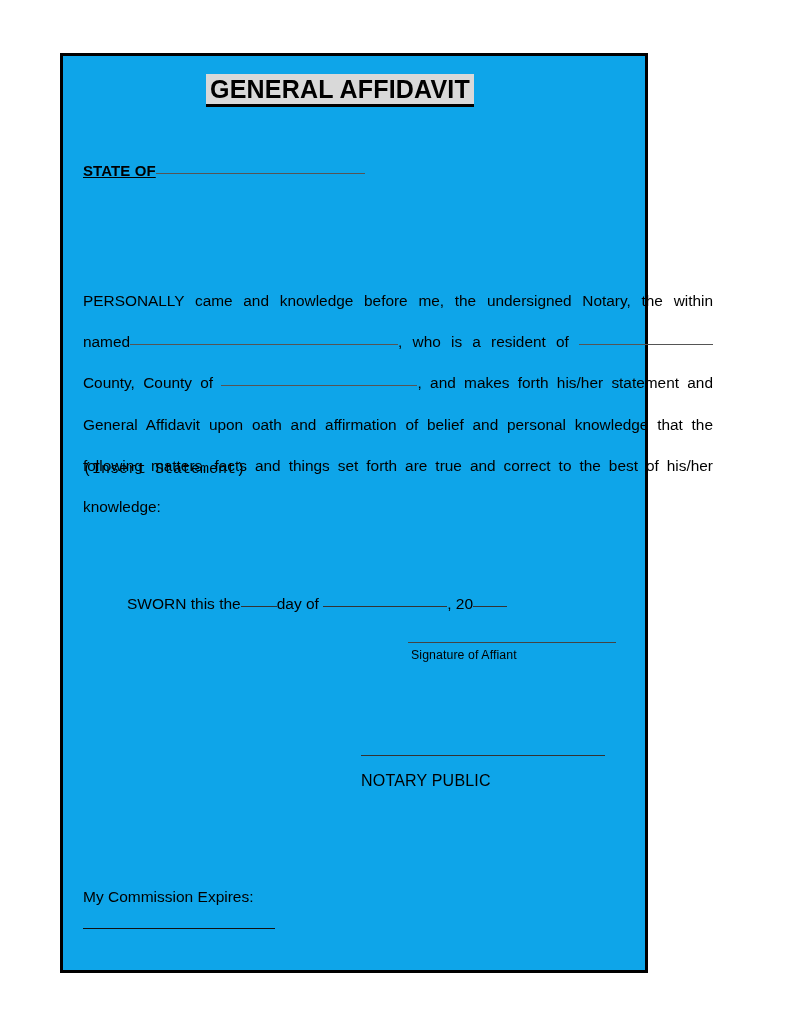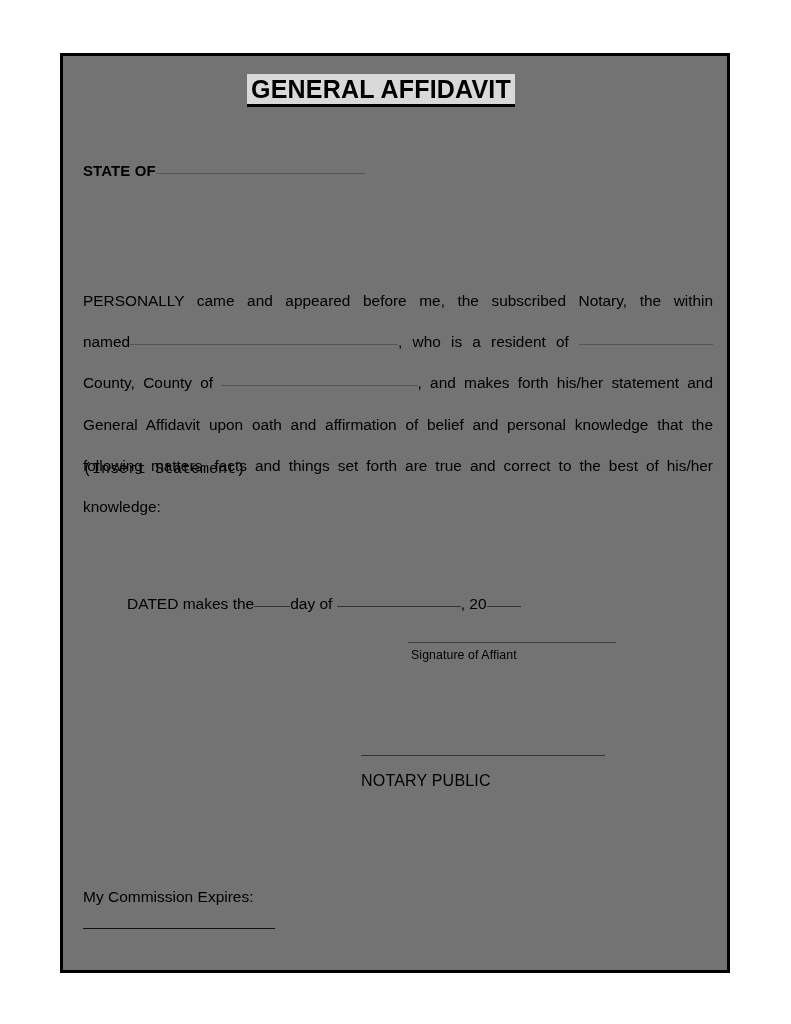--- a/index.html
+++ b/index.html
@@ -14,24 +14,24 @@
     font-family: "Liberation Sans", sans-serif;
     color: #000000;
     overflow: hidden;
   }
 
   
   #page-sheet {
     position: absolute;
     left: 60px;
     top: 53px;
-    width: 670px;
+    width: 588px;
     height: 920px;
     border: 3px solid #000000;
-    background: #737373;
+    background: #0ea5e9;
     box-sizing: border-box;
   }
 
   
   #doc-title-wrap {
     position: absolute;
     left: 0;
     top: 18px;
     width: 100%;
     text-align: center;
@@ -51,20 +51,21 @@
   .blk {
     position: absolute;
     font-size: 15.5px;
     line-height: 20px;
   }
 
   .bold-label {
     font-weight: bold;
     font-size: 15px;
     letter-spacing: 0.1px;
+    text-decoration: underline;
   }
 
   
   .rule {
     display: inline-block;
     border-bottom: 1.4px solid #555555;
     vertical-align: 2px;
   }
   .rule-dark {
     display: inline-block;
@@ -165,37 +166,37 @@
     <span id="doc-title">GENERAL AFFIDAVIT</span>
   </div>
 
   <div class="blk" id="state-row">
     <span class="bold-label">STATE OF</span><span class="rule" style="width:209px"></span>
   </div>
 
 
   <div class="blk" id="affidavit-paragraph">
 
-    <span class="line">PERSONALLY came and appeared before me, the subscribed Notary, the within</span>
+    <span class="line">PERSONALLY came and knowledge before me, the undersigned Notary, the within</span>
 
     <span class="line"><span>named</span><span class="rule" style="width:268px"></span><span>, who is a resident of</span> <span class="rule" style="width:134px"></span></span>
 
     <span class="line"><span>County, County of</span> <span class="rule" style="width:196px"></span><span>, and makes forth his/her statement and</span></span>
 
     <span class="line">General Affidavit upon oath and affirmation of belief and personal knowledge that the</span>
 
     <span class="line">following matters, facts and things set forth are true and correct to the best of his/her</span>
 
     <span class="line last">knowledge:</span>
   </div>
 
   <div class="blk" id="insert-statement">(Insert Statement)</div>
 
   <div class="blk" id="dated-line">
-    <span>DATED makes the</span><span class="rule-dark" style="width:36px"></span><span>day of</span> <span class="rule-dark" style="width:124px"></span><span>, 20</span><span class="rule-dark" style="width:34px"></span>
+    <span>SWORN this the</span><span class="rule-dark" style="width:36px"></span><span>day of</span> <span class="rule-dark" style="width:124px"></span><span>, 20</span><span class="rule-dark" style="width:34px"></span>
   </div>
 
   <div id="signature-rule"></div>
   <div id="signature-caption">Signature of Affiant</div>
 
 
   <div id="notary-rule"></div>
   <div id="notary-public-label">NOTARY PUBLIC</div>
 
   <div id="commission-expires-label">My Commission Expires:</div>

